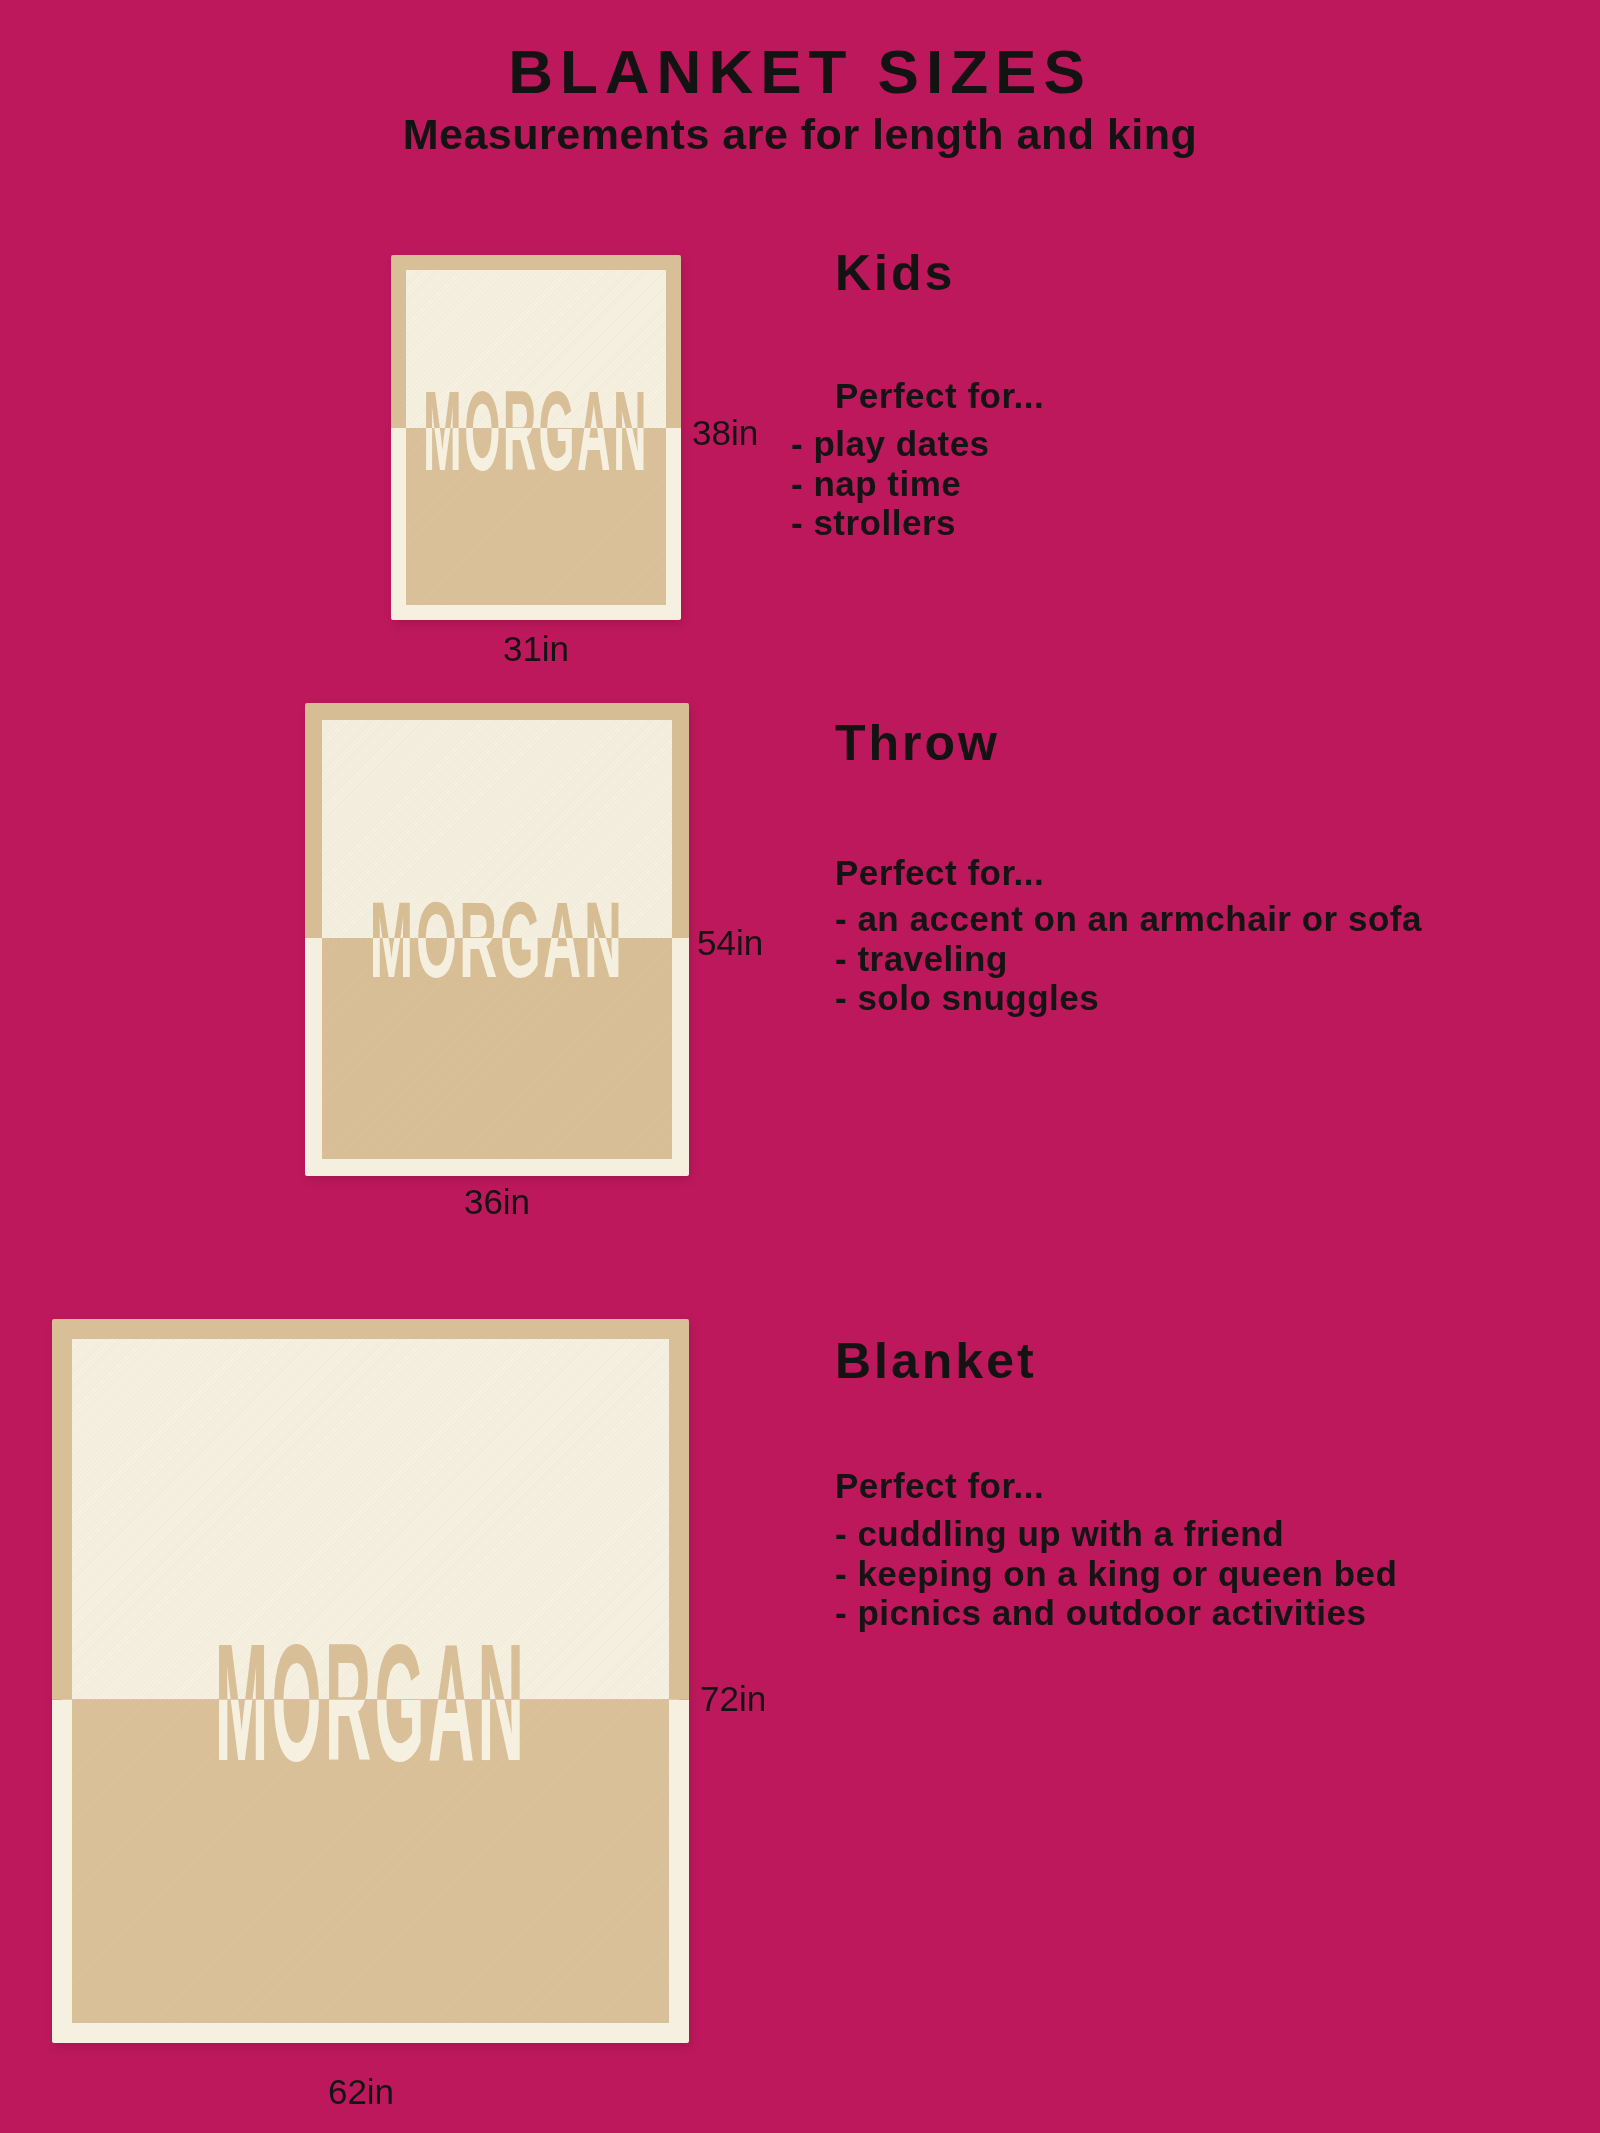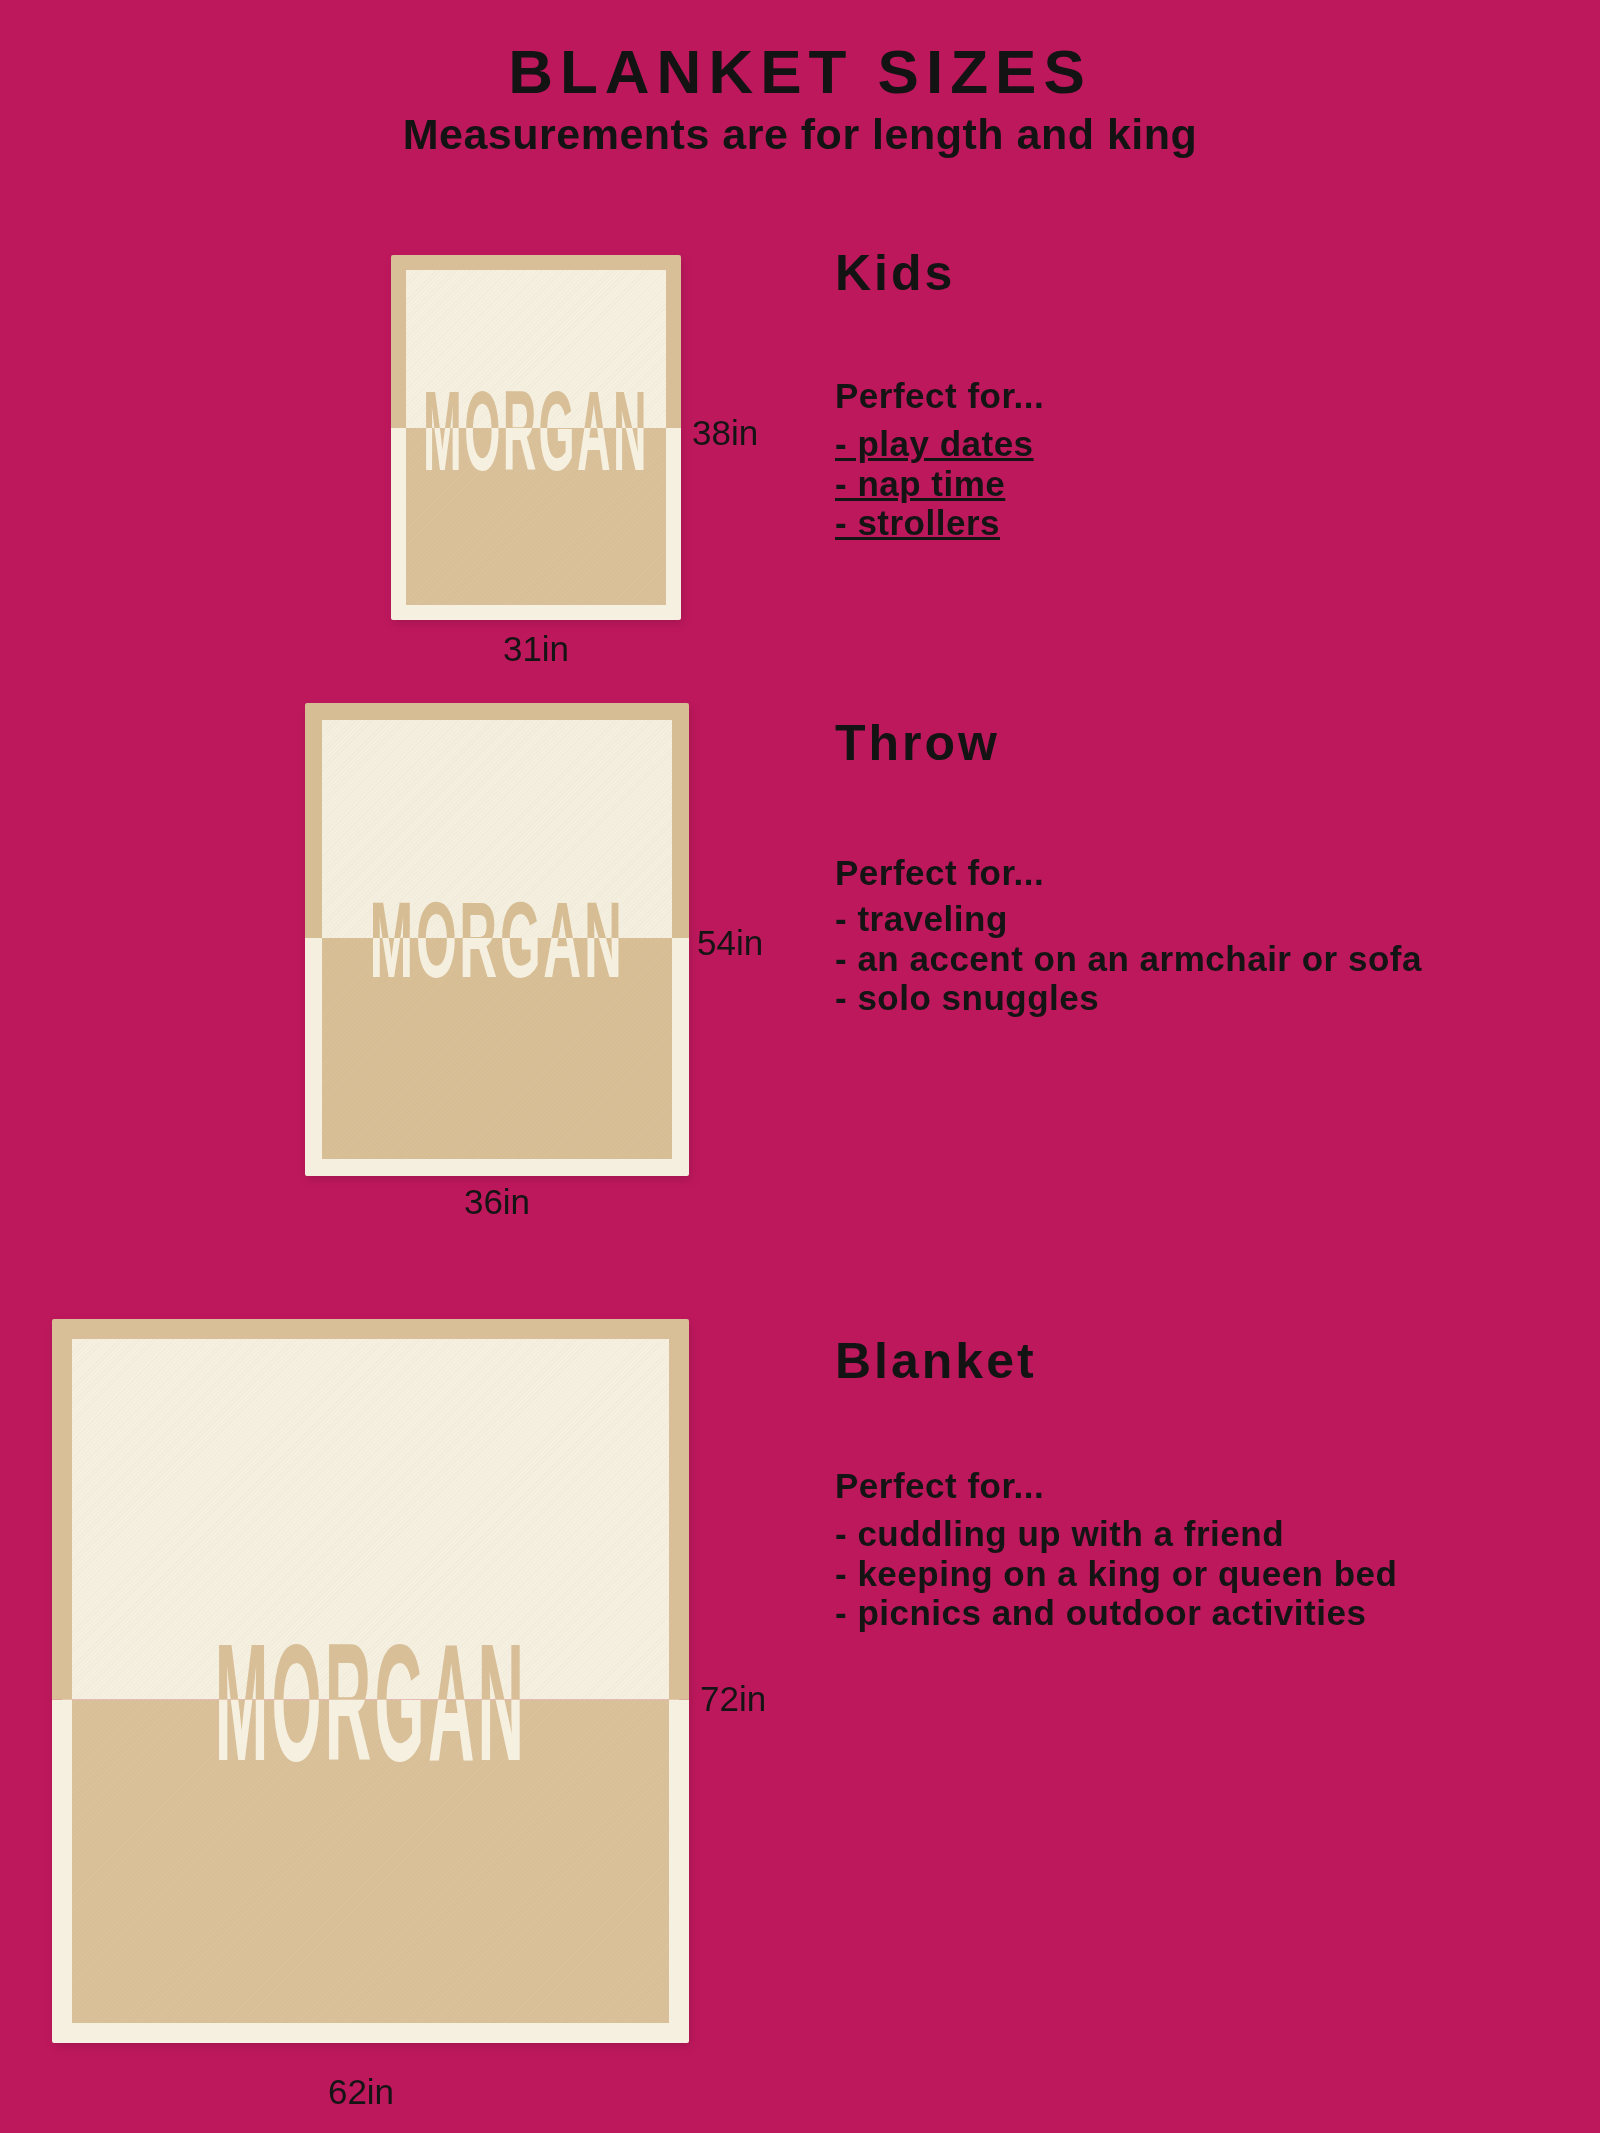--- a/index.html
+++ b/index.html
@@ -73,41 +73,41 @@
       <span class="morgan">MORGAN</span>
     </div>
     <div class="half bottom">
       <span class="morgan">MORGAN</span>
     </div>
   </div>
   <div class="abs dim-label" style="left:692px; top:413px;">38in</div>
   <div class="abs dim-label center" style="left:536px; top:629px;">31in</div>
   <div class="abs size-heading" style="left:835px; top:244px;text-align:right;">Kids</div>
   <div class="abs perfect-for" style="left:835px; top:376px;">Perfect for...</div>
-  <div class="abs uses" style="left:835px; top:424px;text-decoration:underline;">
+  <div class="abs uses" style="left:791px; top:424px;">
     <div>- play dates</div>
     <div>- nap time</div>
     <div>- strollers</div>
   </div>
 
   <div class="blanket" style="left:305px; top:703px; width:384px; height:473px; --bw:17px; --split:49.7%; --tan:#d7bd93; --cream:#f5efdf; --fs:75px; --sx:0.70; --sy:1.43;">
     <div class="half top">
       <span class="morgan">MORGAN</span>
     </div>
     <div class="half bottom">
       <span class="morgan">MORGAN</span>
     </div>
   </div>
   <div class="abs dim-label" style="left:697px; top:923px;">54in</div>
   <div class="abs dim-label center" style="left:497px; top:1182px;">36in</div>
   <div class="abs size-heading" style="left:835px; top:714px;">Throw</div>
   <div class="abs perfect-for" style="left:835px; top:853px;">Perfect for...</div>
   <div class="abs uses" style="left:835px; top:899px;">
+    <div>- an accent on an armchair or sofa</div>
     <div>- traveling</div>
-    <div>- an accent on an armchair or sofa</div>
     <div>- solo snuggles</div>
   </div>
 
   <div class="blanket" style="left:52px; top:1319px; width:637px; height:724px; --bw:20px; --split:52.6%; --tan:#d8bf97; --cream:#f6f0e0; --fs:115px; --sx:0.56; --sy:1.46;">
     <div class="half top">
       <span class="morgan">MORGAN</span>
     </div>
     <div class="half bottom">
       <span class="morgan">MORGAN</span>
     </div>

